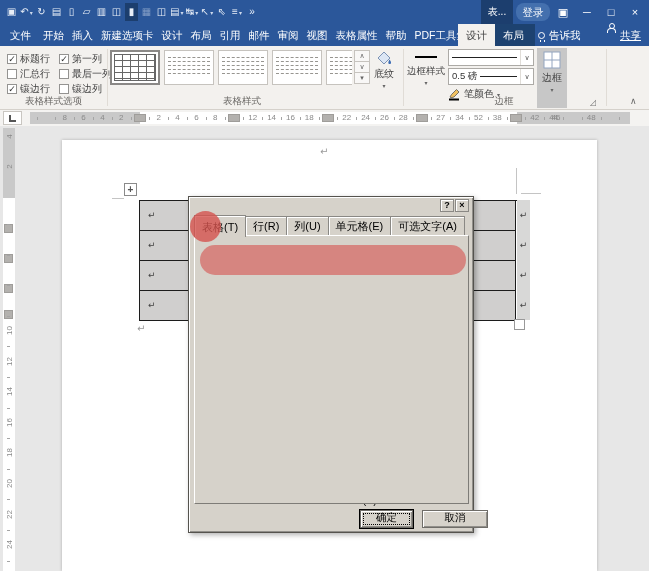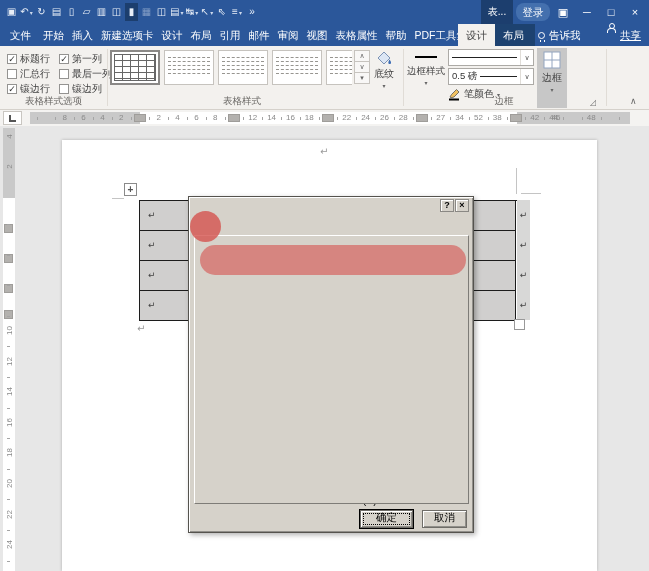--- a/index.html
+++ b/index.html
@@ -437,20 +437,27 @@
         <span>↵</span>
         <span>↵</span>
         <span>↵</span>
       </div>
     <span class="pilcrow" style="left:137px;top:197px;">↵</span>
     <div class="resizehandle"></div>
 
     <div class="dlg">
       <span class="dlg-tbtn" style="right:19px;">?</span>
       <span class="dlg-tbtn" style="right:4px;">×</span>
+      <div class="dtabs" id="dlg-tabs">
+          <span class="dtab act">表格(T)</span>
+          <span class="dtab">行(R)</span>
+          <span class="dtab">列(U)</span>
+          <span class="dtab">单元格(E)</span>
+          <span class="dtab">可选文字(A)</span>
+        </div>
       <div class="dpanel"></div>
 
       <div class="fset" style="left:11px;top:47px;width:252px;height:44px;">
         <span class="fset-label">尺寸</span>
         <span class="cbx" style="left:8px;top:15px;"></span>
         <span class="dlbl" style="left:23px;top:15px;">指定宽度(W):</span>
         <div class="fld dis" style="left:97px;top:12px;width:60px;">
           <span class="val">0 厘米</span>
           <span class="spn">
               <i>▲</i>
@@ -542,19 +549,19 @@
               </div>
               <div class="alab">环绕(A)</div>
             </div>
           </div>
       </div>
       <div class="dbtn dis" style="left:217px;top:219px;width:57px;">定位(P)...</div>
 
       <div class="dbtn" style="left:152px;top:282px;width:66px;">边框和底纹(B)...</div>
       <div class="dbtn" style="left:225px;top:282px;width:49px;">选项(O)...</div>
       <div class="dbtn def" style="left:171px;top:313px;width:53px;height:18px;">确定</div>
-      <div class="dbtn" style="left:233px;top:313px;width:45px;height:18px;">取消</div>
+      <div class="dbtn" style="left:233px;top:313px;width:66px;height:18px;">取消</div>
     </div>
 
     <div class="anno circle"></div>
     <div class="anno ellipse"></div>
   </div>
 </div>
 
 </body></html>

